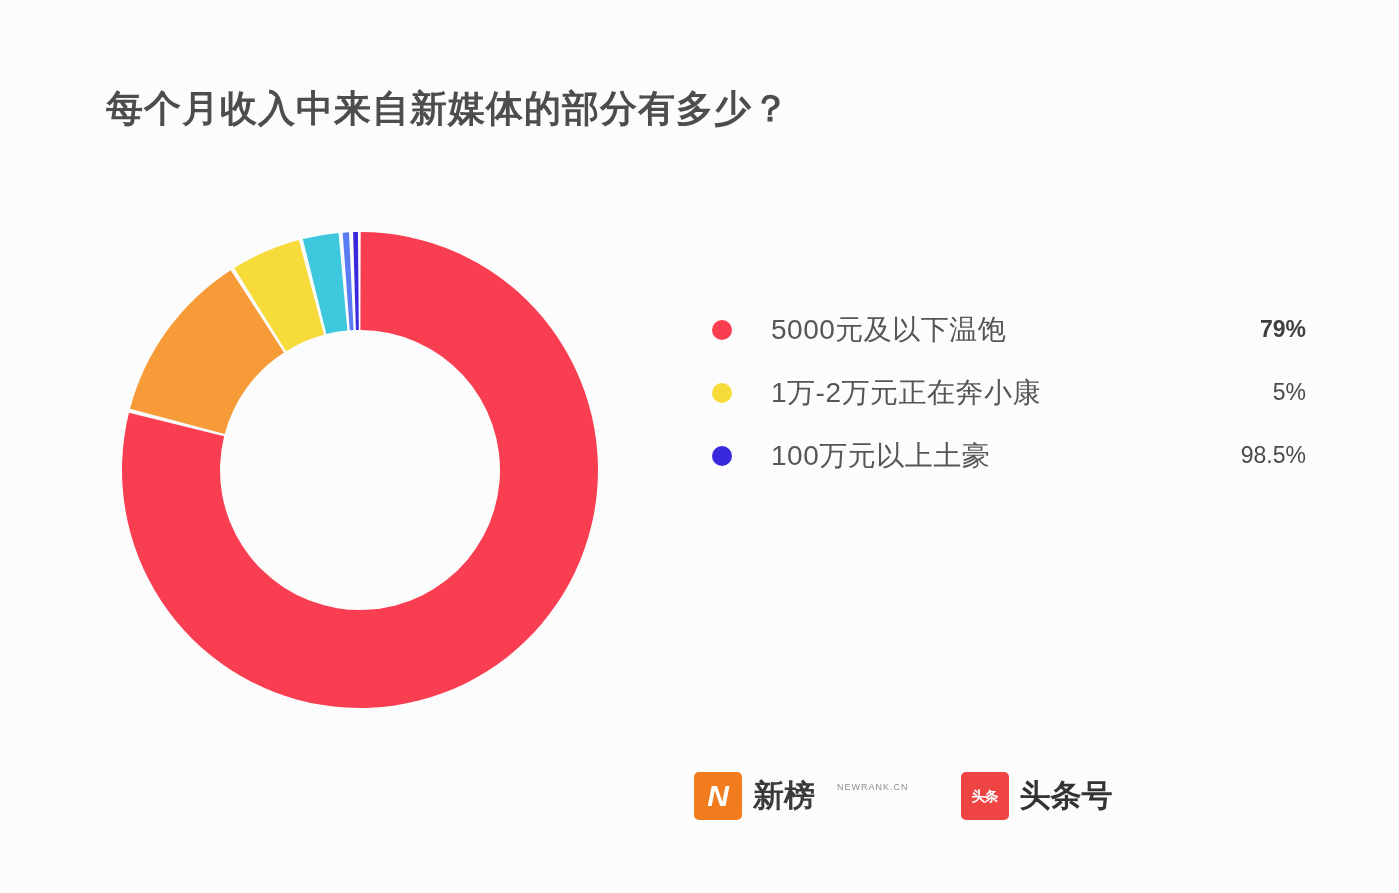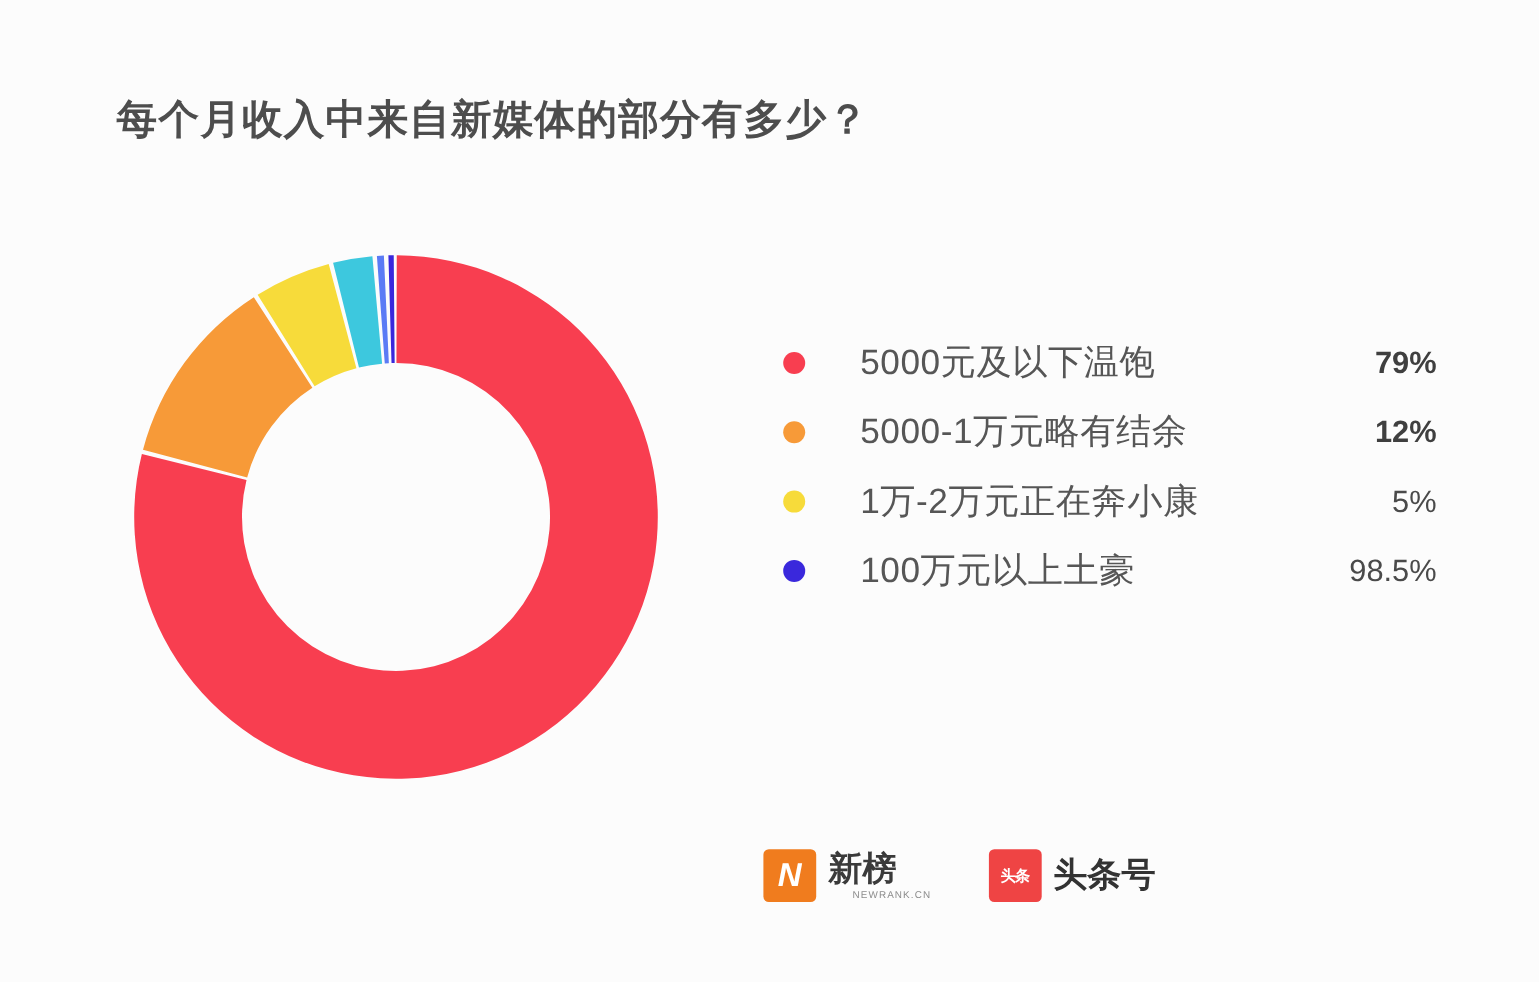--- a/index.html
+++ b/index.html
@@ -54,29 +54,29 @@
     height: 63px;
   }
   .legend-dot {
     width: 20px;
     height: 20px;
     border-radius: 50%;
     flex: 0 0 auto;
     margin-right: 0px;
   }
   .legend-label {
-    margin-left: 50px;
-    font-size: 32px;
+    margin-left: 39px;
+    font-size: 28px;
     color: #565656;
     letter-spacing: 0.5px;
     white-space: nowrap;
     flex: 1 1 auto;
   }
   .legend-value {
-    font-size: 28px;
+    font-size: 23px;
     color: #4a4a4a;
     text-align: right;
     white-space: nowrap;
     flex: 0 0 auto;
     width: 108px;
     padding-right: 6px;
   }
   .legend-row.strong .legend-value {
     font-weight: bold;
     color: #3f3f3f;
@@ -141,21 +141,21 @@
     height: 4px;
     border-bottom: 2px solid #ffffff;
     border-radius: 0 0 8px 8px;
     bottom: 13px;
     left: 16px;
   }
 
   .logo-text {
     margin-left: 11px;
     display: flex;
-    flex-direction: column;
+    flex-direction: row;
     justify-content: center;
   }
   .logo-cn {
     font-size: 31px;
     font-weight: bold;
     color: #3a3a3a;
     line-height: 1.05;
     letter-spacing: 0px;
     white-space: nowrap;
   }
@@ -189,25 +189,20 @@
 </div>
 
 <div class="legend">
 
   <div class="legend-row strong">
     <span class="legend-dot" style="background: rgb(248, 62, 80);"></span>
     <span class="legend-label">5000元及以下温饱</span>
     <span class="legend-value">79%</span>
   </div>
 
-  <div class="legend-row strong">
-    <span class="legend-dot" style="background: rgb(247, 154, 56);"></span>
-    <span class="legend-label">5000-1万元略有结余</span>
-    <span class="legend-value">12%</span>
-  </div>
 
   <div class="legend-row">
     <span class="legend-dot" style="background: rgb(247, 219, 58);"></span>
     <span class="legend-label">1万-2万元正在奔小康</span>
     <span class="legend-value">5%</span>
   </div>
 
 
 
   <div class="legend-row">

